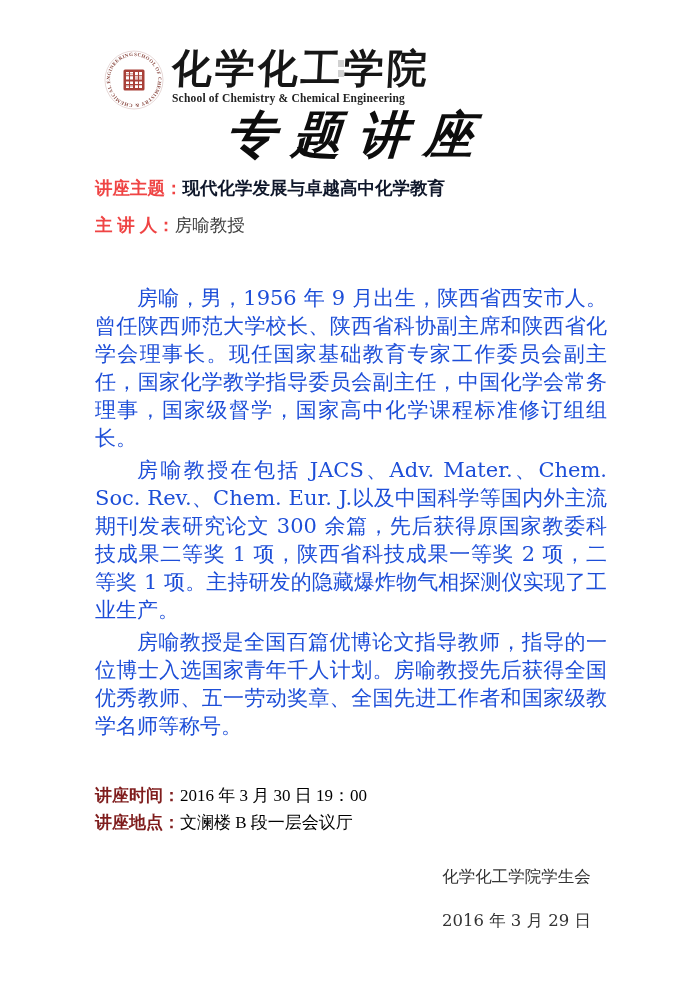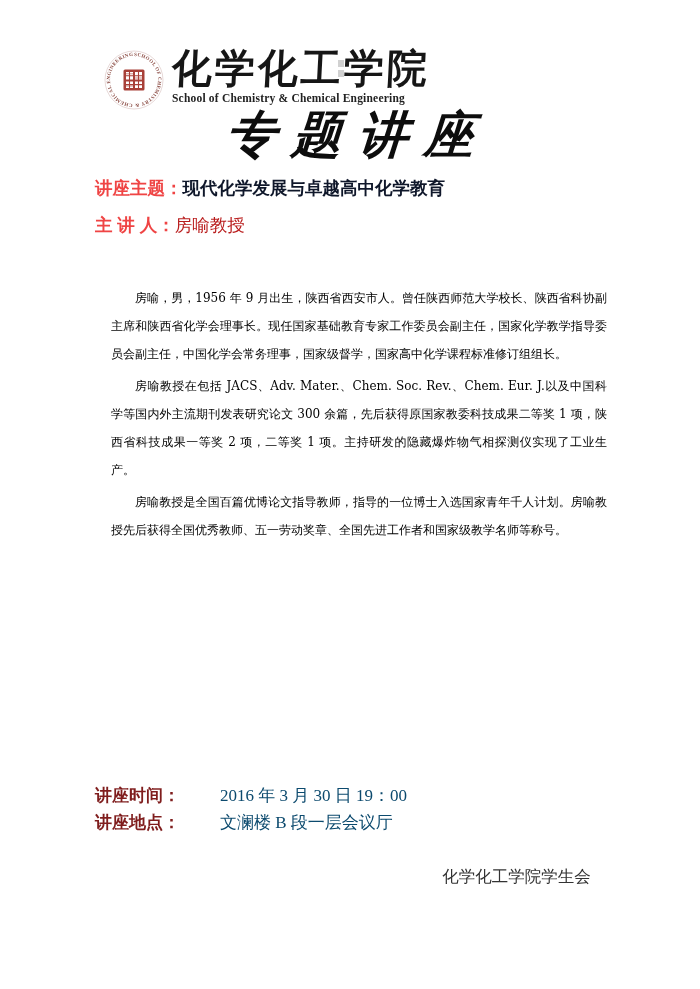--- a/index.html
+++ b/index.html
@@ -40,35 +40,35 @@
     font-size:50px;line-height:58px;
     letter-spacing:16px;padding-left:16px;box-sizing:border-box;
     color:#0d0d0d;
     transform:skewX(-4deg);
   }
   
   .meta{position:absolute;left:95px;top:177px;width:512px;}
   .meta-row{margin-bottom:15px;font-size:17.5px;line-height:22px;white-space:nowrap;}
   .meta-label{font-family:Liberation Sans, sans-serif;font-weight:bold;color:#ef4444;}
   .meta-value-bold{font-family:"Liberation Sans","DejaVu Sans",sans-serif;font-weight:bold;color:#0f172a;}
-  .meta-value{font-family:"DejaVu Serif",serif;font-weight:normal;color:#b91c1c;}
+  .meta-value{font-family:"DejaVu Serif",serif;font-weight:normal;color:#404040;}
   
   .intro{position:absolute;left:95px;top:284px;width:512px;}
   .intro p{
-    margin:0 0 4px 16px;
-    font-size:12px;line-height:28px;
+    margin:0 0 4px 0;
+    font-size:21px;line-height:28px;
     text-align:justify;text-indent:2em;
-    color:#000000;
+    color:#1d4ed8;
     font-family:"DejaVu Serif","Liberation Serif",serif;
   }
   
   .schedule{position:absolute;left:95px;top:782px;width:512px;}
   .schedule-row{font-size:17px;line-height:27px;white-space:nowrap;}
   .schedule-label{font-family:Liberation Sans, sans-serif;font-weight:bold;color:#7f1d1d;}
-  .schedule-value{font-family:"Liberation Serif","DejaVu Serif",serif;color:#0c4a6e;margin-left:40px;}
+  .schedule-value{font-family:"Liberation Serif","DejaVu Serif",serif;color:#000000;}
   
   .footer{position:absolute;right:96px;top:866px;width:175px;text-align:center;}
   .footer-org{font-size:16.5px;color:#333;margin-bottom:22px;white-space:nowrap;}
   .footer-date{font-size:16.5px;color:#333;white-space:nowrap;}
 </style>
 </head>
 <body>
 
 <div class="page">
 
@@ -121,15 +121,16 @@
     <div class="schedule-row">
       <span class="schedule-label">讲座时间：</span><span class="schedule-value">2016 年 3 月 30 日 19：00</span>
     </div>
     <div class="schedule-row">
       <span class="schedule-label">讲座地点：</span><span class="schedule-value">文澜楼 B 段一层会议厅</span>
     </div>
   </div>
 
   <div class="footer">
     <div class="footer-org">化学化工学院学生会</div>
+    <div class="footer-date">2016 年 3 月 29 日</div>
   </div>
 
 </div>
 
 </body></html>

